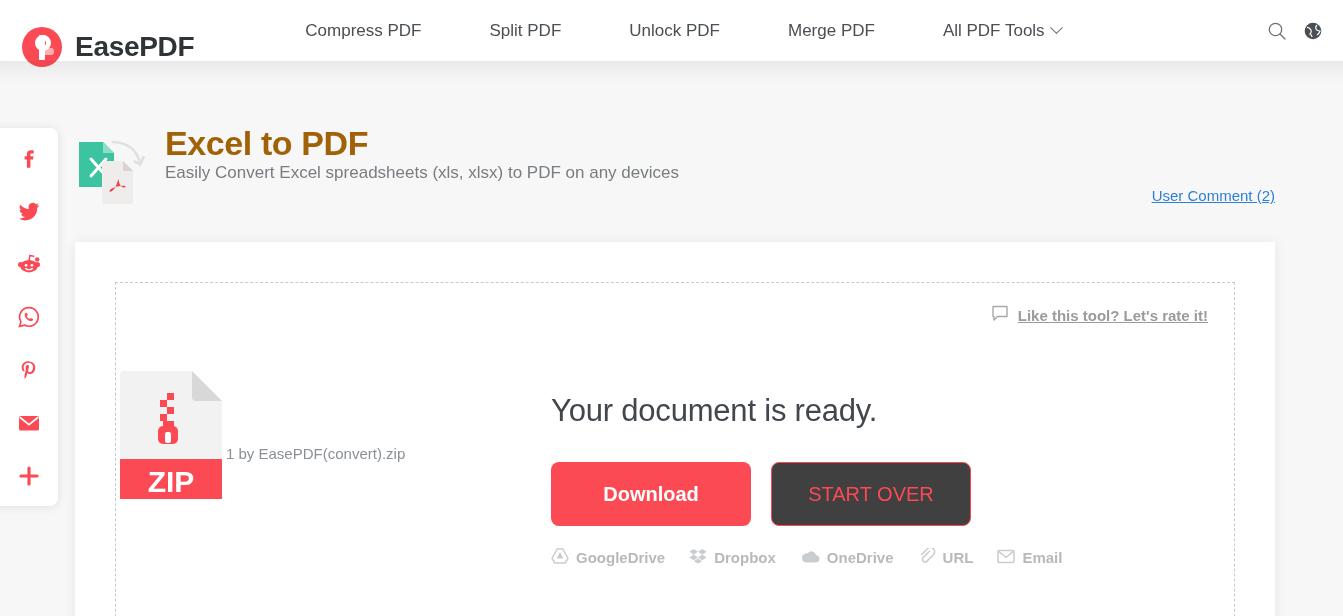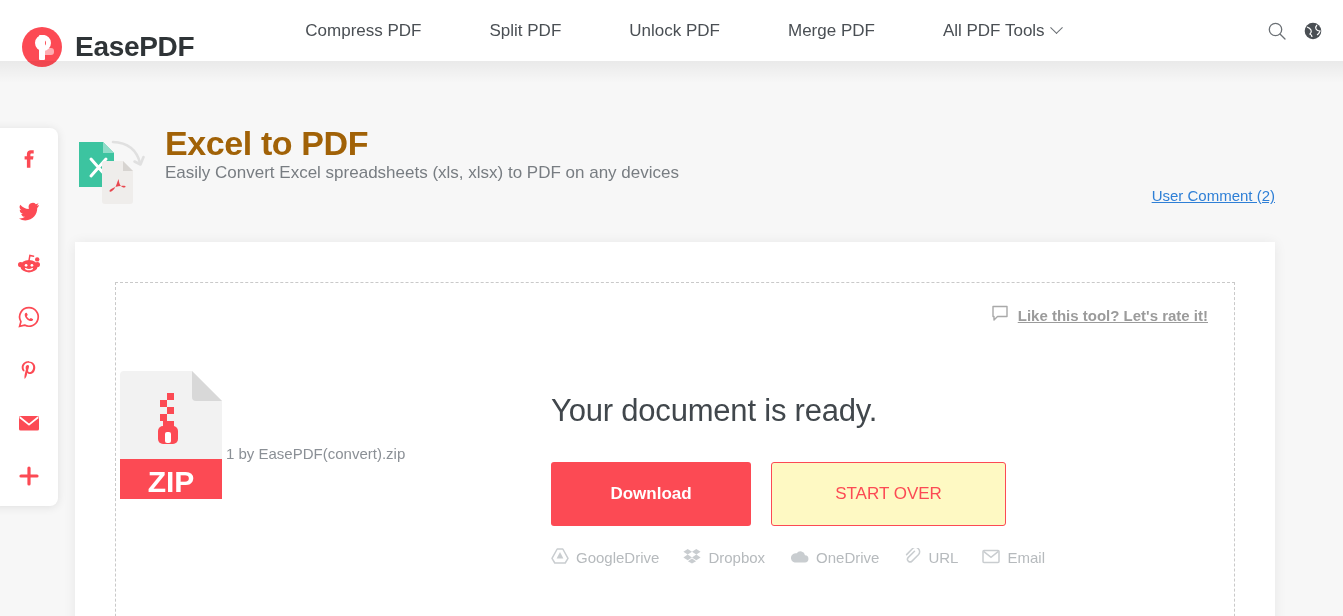--- a/index.html
+++ b/index.html
@@ -237,48 +237,49 @@
     letter-spacing: -0.2px;
     white-space: nowrap;
   }
   .btn-row {
     margin-top: 33px;
     display: flex;
     gap: 20px;
   }
   .btn {
     height: 64px;
-    border-radius: 3px;
-    font-size: 17px;
+    border-radius: 8px;
+    font-size: 20px;
     display: flex;
     align-items: center;
     justify-content: center;
     cursor: pointer;
     white-space: nowrap;
   }
   .btn-download {
     width: 200px;
     background: #fc4a54;
     color: #ffffff;
     font-weight: bold;
     border: none;
   }
   .btn-startover {
-    width: 235px;
-    background: #fef9c3;
+    width: 200px;
+    background: #404040;
     color: #fc4a54;
     border: 1px solid #fc4a54;
   }
   .save-row {
     margin-top: 22px;
     display: flex;
     align-items: center;
     gap: 24px;
     font-size: 15px;
     color: #b6babd;
+    font-weight: bold;
   }
   .save-item {
     display: flex;
     align-items: center;
     gap: 7px;
     cursor: pointer;
     white-space: nowrap;
   }
 </style>
 </head>

